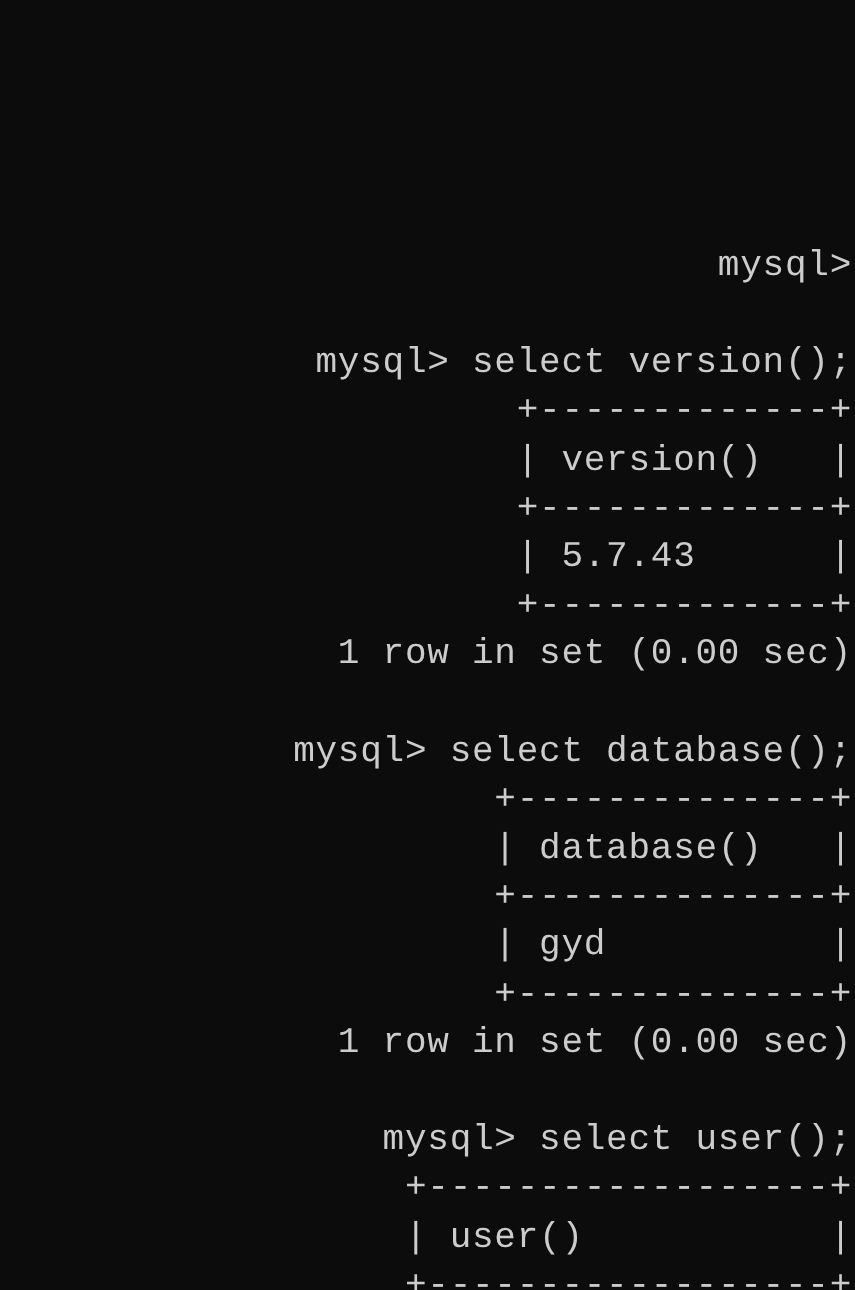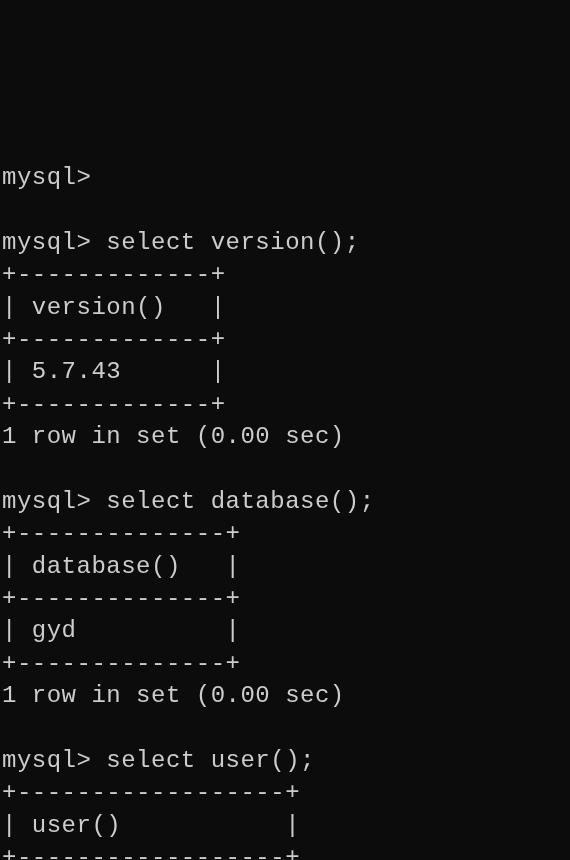--- a/index.html
+++ b/index.html
@@ -18,20 +18,21 @@
       overflow: hidden;
       padding: 0;
       white-space: pre;
       letter-spacing: 0.5px;
     }
     .terminal {
       padding: 0 2px;
     }
     .line {
       display: block;
+      text-align: right;
     }
   </style>
 </head>
 <body>
 
 
 
 <div class="terminal">
 <span class="line">mysql&gt;</span>
 <span class="line">mysql&gt; select version();

